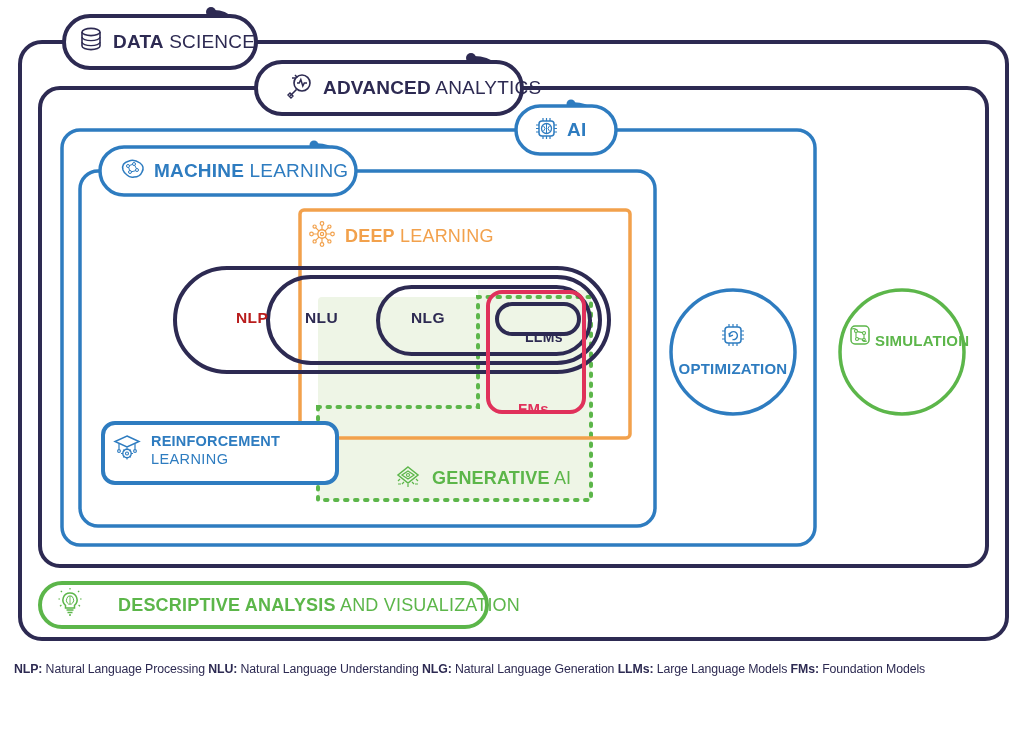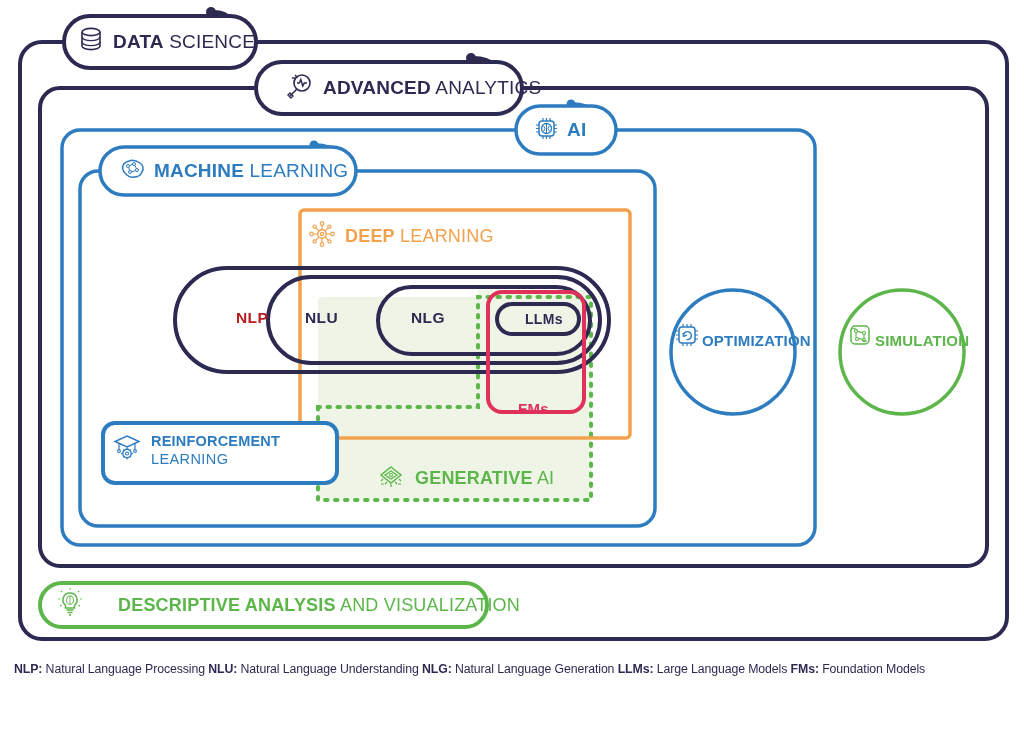--- a/index.html
+++ b/index.html
@@ -198,21 +198,21 @@
       <span class="b">DEEP</span><span> LEARNING</span>
     </span>
   </div>
 
   <div class="lbl b" style="left:200px;top:309px;font-size:15.5px;color:#b91c1c;letter-spacing:0.4px;margin-left:36px;">NLP</div>
 
   <div class="lbl b" style="left:305px;top:309px;font-size:15.5px;color:#2d2a52;letter-spacing:0.4px;">NLU</div>
 
   <div class="lbl b" style="left:411px;top:309px;font-size:15.5px;color:#2d2a52;letter-spacing:0.4px;">NLG</div>
 
-  <div class="lbl b" style="left:513px;top:311px;font-size:14px;color:#2d2a52;letter-spacing:0.3px;padding-left:12px;">LLMs</div>
+  <div class="lbl b" style="left:513px;top:329px;font-size:14px;color:#2d2a52;letter-spacing:0.3px;padding-left:12px;">LLMs</div>
 
   <div class="lbl b" style="left:518px;top:400px;font-size:15px;color:#e0315b;letter-spacing:0.3px;">FMs</div>
 
   <div class="lbl" style="left:112px;top:432px;height:42px;align-items:flex-start;">
     <span class="ic">
       <svg width="30" height="32" viewBox="0 0 30 32">
         <path d="M15 4 L27 9.5 L15 15 L3 9.5 Z" fill="none" stroke="#2e7cc0" stroke-width="1.5"></path>
         <path d="M7 11.5 v6 M23 11.5 v6" stroke="#2e7cc0" stroke-width="1.2" fill="none"></path>
         <circle cx="7" cy="19" r="1.4" fill="none" stroke="#2e7cc0" stroke-width="1.1"></circle>
         <circle cx="23" cy="19" r="1.4" fill="none" stroke="#2e7cc0" stroke-width="1.1"></circle>
@@ -222,36 +222,36 @@
                  M11.2 17.7 l1.4 1.4 M18.8 17.7 l-1.4 1.4
                  M11.2 25.3 l1.4 -1.4 M18.8 25.3 l-1.4 -1.4" stroke="#2e7cc0" stroke-width="1.1"></path>
       </svg>
     </span>
     <span class="txt" style="margin-left:9px;font-size:14.5px;color:#2e7cc0;line-height:1.25;">
       <span class="b" style="display:block;letter-spacing:0.2px;">REINFORCEMENT</span>
       <span style="display:block;letter-spacing:0.4px;">LEARNING</span>
     </span>
   </div>
 
-  <div class="lbl" style="left:376px;top:463px;height:30px;">
+  <div class="lbl" style="left:393px;top:463px;height:30px;">
     <span class="ic">
       <svg width="30" height="28" viewBox="0 0 30 28">
         <path d="M15 5 L25 13 L15 21 L5 13 Z" fill="none" stroke="#5cb64a" stroke-width="1.5"></path>
         <path d="M15 9 L21 13 L15 17 L9 13 Z" fill="none" stroke="#5cb64a" stroke-width="1.3"></path>
         <circle cx="15" cy="13" r="1.5" fill="none" stroke="#5cb64a" stroke-width="1.1"></circle>
         <path d="M7 17 l-2 2 M11 20 l-2 2 M15 22 v3 M19 20 l2 2 M23 17 l2 2" stroke="#5cb64a" stroke-width="1.2" fill="none"></path>
         <path d="M8 22 h-3 M22 22 h3" stroke="#5cb64a" stroke-width="1.2" fill="none"></path>
       </svg>
     </span>
     <span class="txt" style="margin-left:9px;font-size:18px;color:#5cb64a;letter-spacing:0.2px;">
       <span class="b">GENERATIVE</span><span> AI</span>
     </span>
   </div>
 
-  <div class="lbl" style="left:672px;top:320px;width:122px;flex-direction:row;align-items:center;">
+  <div class="lbl" style="left:672px;top:320px;width:122px;flex-direction:column;align-items:center;">
     <span class="ic">
       <svg width="30" height="30" viewBox="0 0 30 30">
         <rect x="7" y="7" width="16" height="16" rx="3" fill="none" stroke="#2e7cc0" stroke-width="1.5"></rect>
         <path d="M11.5 16.5 a4 4 0 1 1 3 3" fill="none" stroke="#2e7cc0" stroke-width="1.4"></path>
         <path d="M11 13 l0.8 3.4 l3.2 -1.2" fill="none" stroke="#2e7cc0" stroke-width="1.3"></path>
         <path d="M11 7 V4 M15 7 V4 M19 7 V4 M11 23 v3 M15 23 v3 M19 23 v3
                  M7 11 H4 M7 15 H4 M7 19 H4 M23 11 h3 M23 15 h3 M23 19 h3" stroke="#2e7cc0" stroke-width="1.2"></path>
       </svg>
     </span>
     <span class="txt b" style="margin-top:7px;font-size:15px;color:#2e7cc0;letter-spacing:0.2px;">OPTIMIZATION</span>

